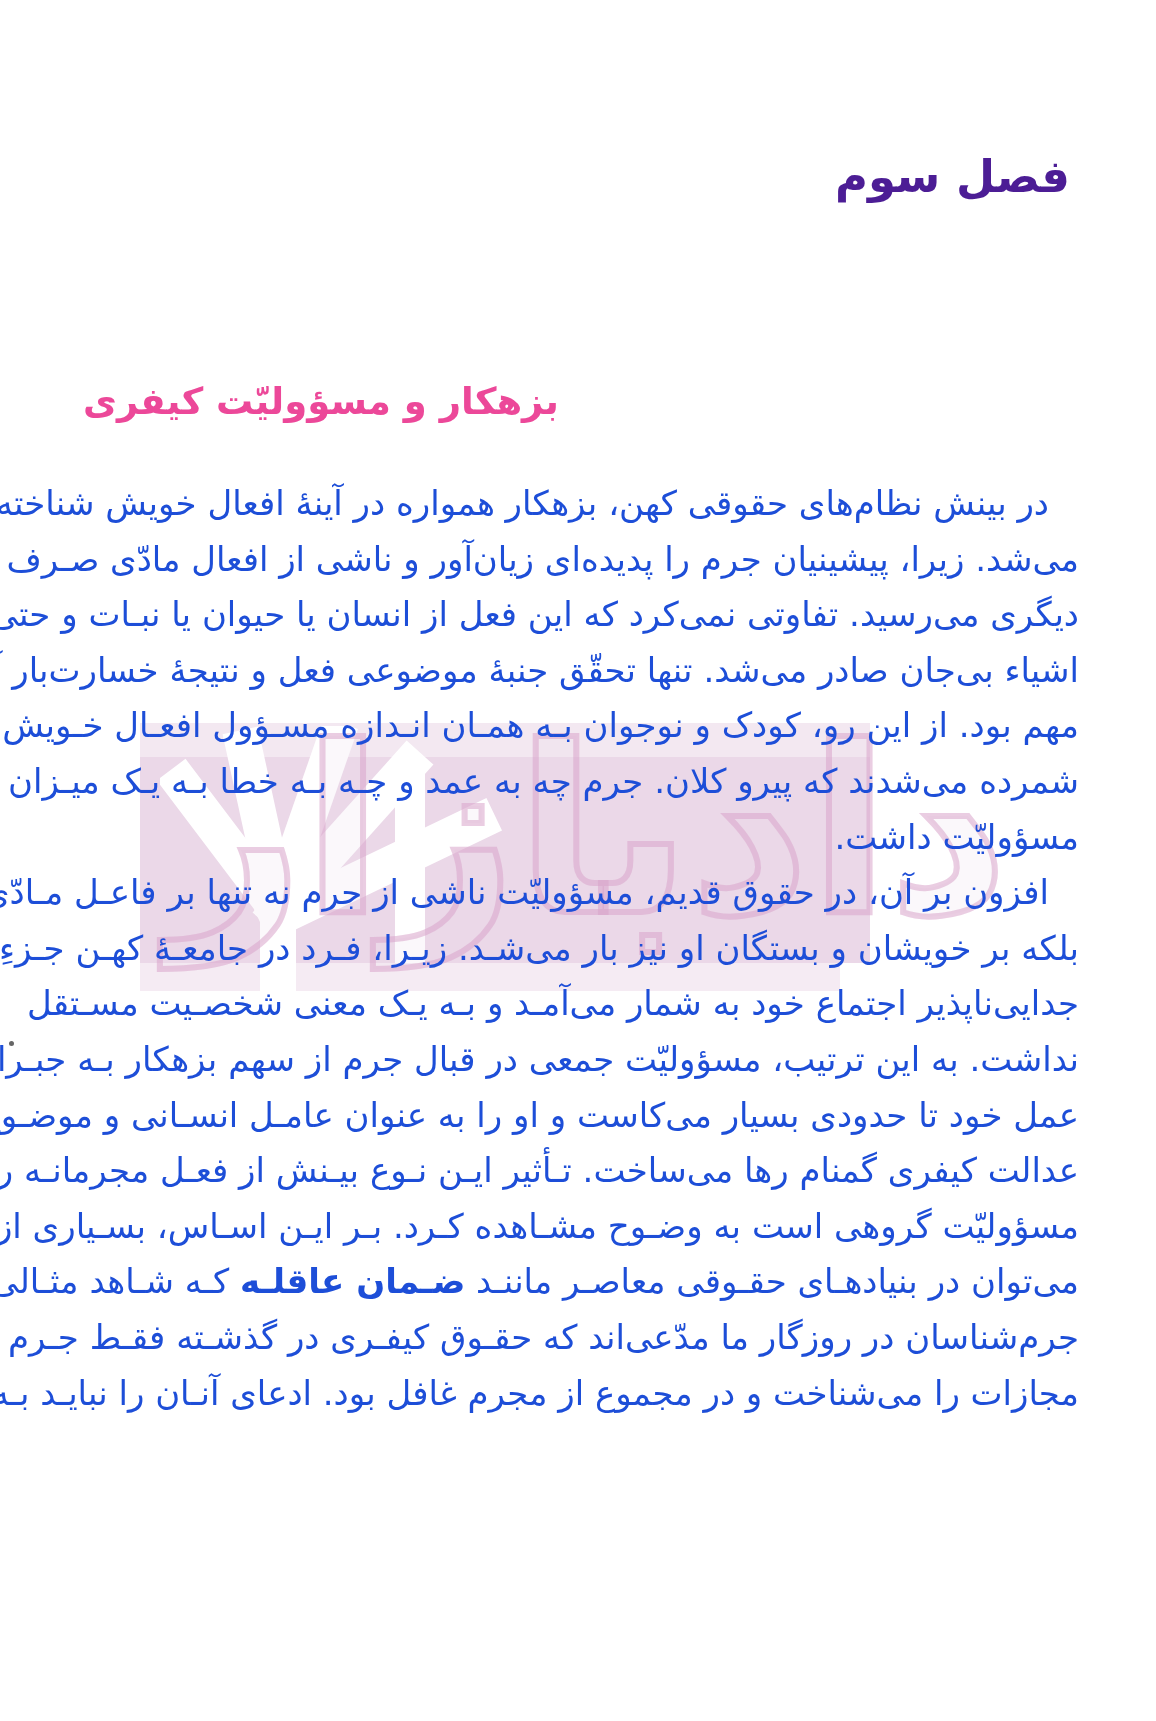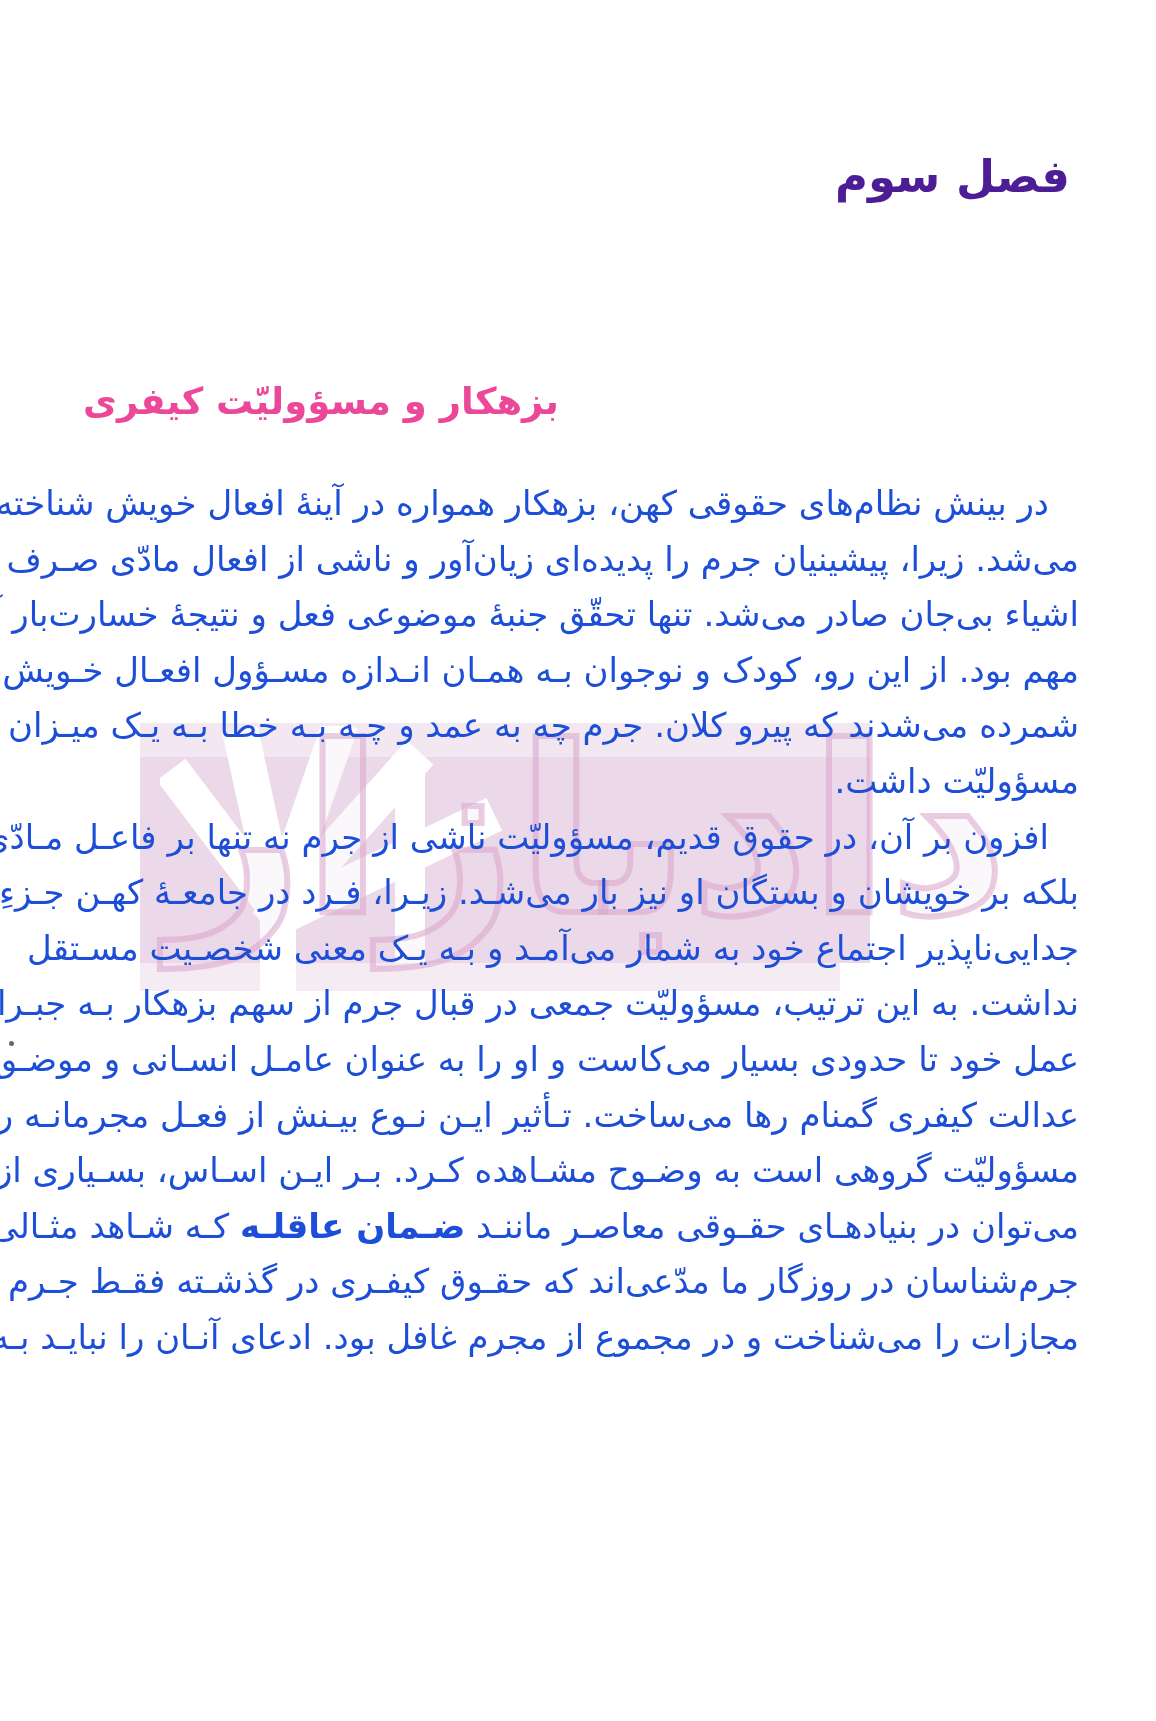--- a/index.html
+++ b/index.html
@@ -127,20 +127,21 @@
     <div class="wm-word">دادبازار</div>
   </div>
 
   <div class="chapter-heading">فصل سوم</div>
 
   <div class="doc-title">بزهکار و مسؤولیّت کیفری</div>
 
   <div class="body-text">
       <div class="line indent"><span>در بینش نظام‌های حقوقی کهن، بزهکار همواره در آینهٔ افعال خویش شناخته</span></div>
       <div class="line"><span>می‌شد. زیرا، پیشینیان جرم را پدیده‌ای زیان‌آور و ناشی از افعال مادّی صـرف بـه</span></div>
+      <div class="line"><span>دیگری می‌رسید. تفاوتی نمی‌کرد که این فعل از انسان یا حیوان یا نبـات و حتی</span></div>
       <div class="line"><span>اشیاء بی‌جان صادر می‌شد. تنها تحقّق جنبهٔ موضوعی فعل و نتیجهٔ خسارت‌بار آن</span></div>
       <div class="line"><span>مهم بود. از این رو، کودک و نوجوان بـه همـان انـدازه مسـؤول افعـال خـویش</span></div>
       <div class="line"><span>شمرده می‌شدند که پیرو کلان. جرم چه به عمد و چـه بـه خطا بـه یـک میـزان</span></div>
       <div class="line no-justify"><span>مسؤولیّت داشت.</span></div>
       <div class="line indent"><span>افزون بر آن، در حقوق قدیم، مسؤولیّت ناشی از جرم نه تنها بر فاعـل مـادّی</span></div>
       <div class="line"><span>بلکه بر خویشان و بستگان او نیز بار می‌شـد. زیـرا، فـرد در جامعـهٔ کهـن جـزءِ</span></div>
       <div class="line"><span>جدایی‌ناپذیر اجتماع خود به شمار می‌آمـد و بـه یـک معنی شخصـیت مسـتقل</span></div>
       <div class="line"><span>نداشت. به این ترتیب، مسؤولیّت جمعی در قبال جرم از سهم بزهکار بـه جبـران</span></div>
       <div class="line"><span>عمل خود تا حدودی بسیار می‌کاست و او را به عنوان عامـل انسـانی و موضـوع</span></div>
       <div class="line"><span>عدالت کیفری گمنام رها می‌ساخت. تـأثیر ایـن نـوع بیـنش از فعـل مجرمانـه را</span></div>

